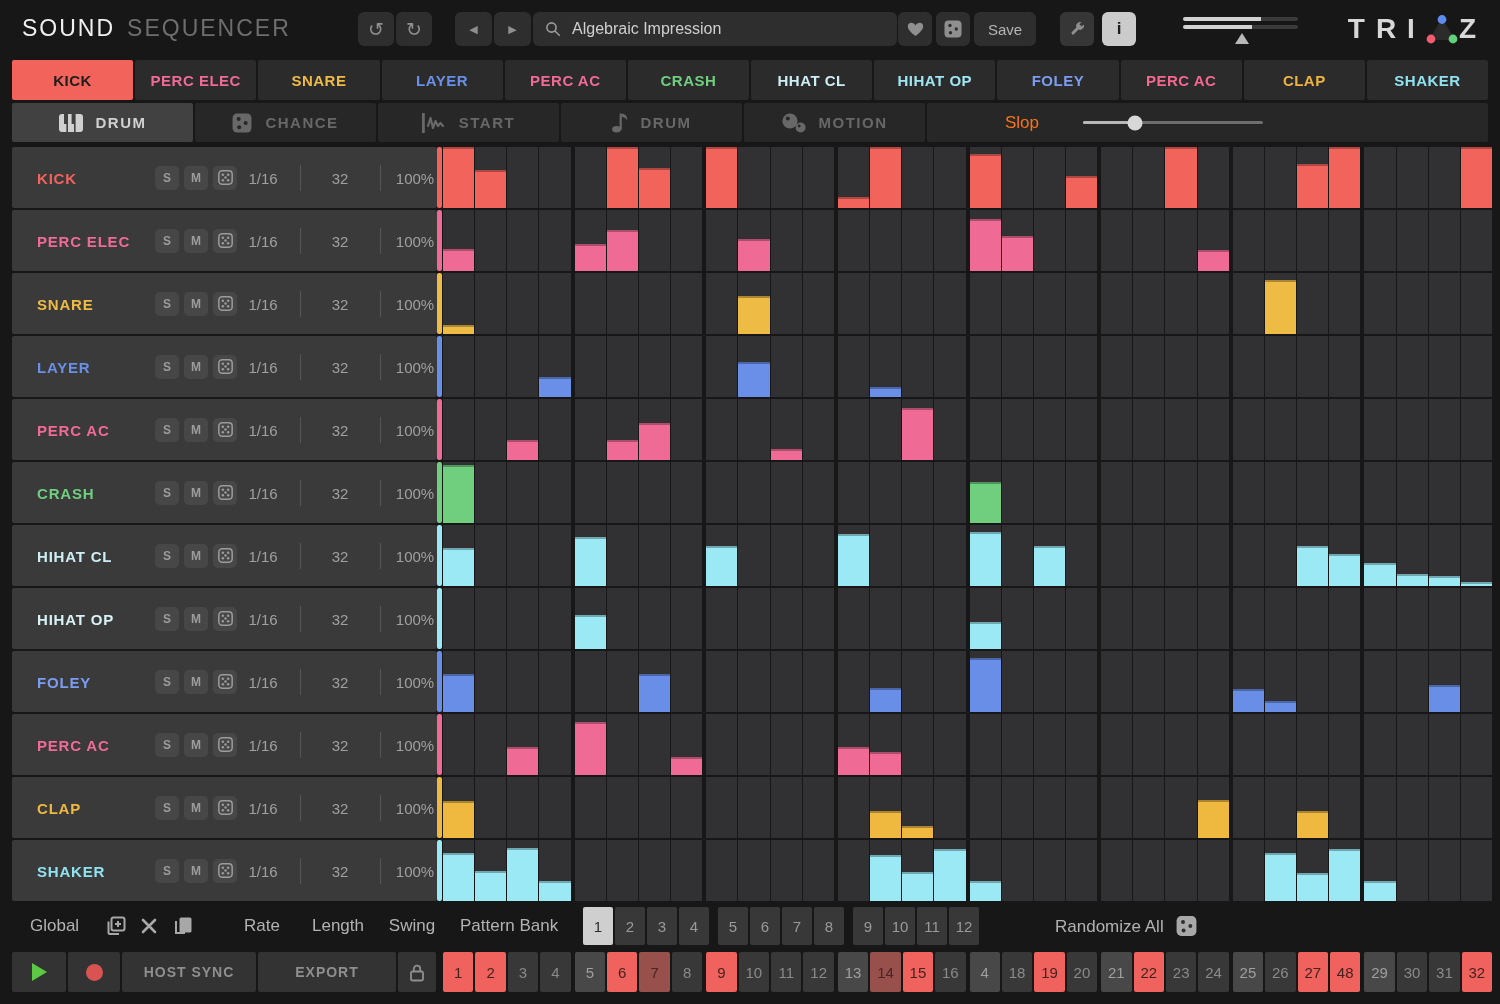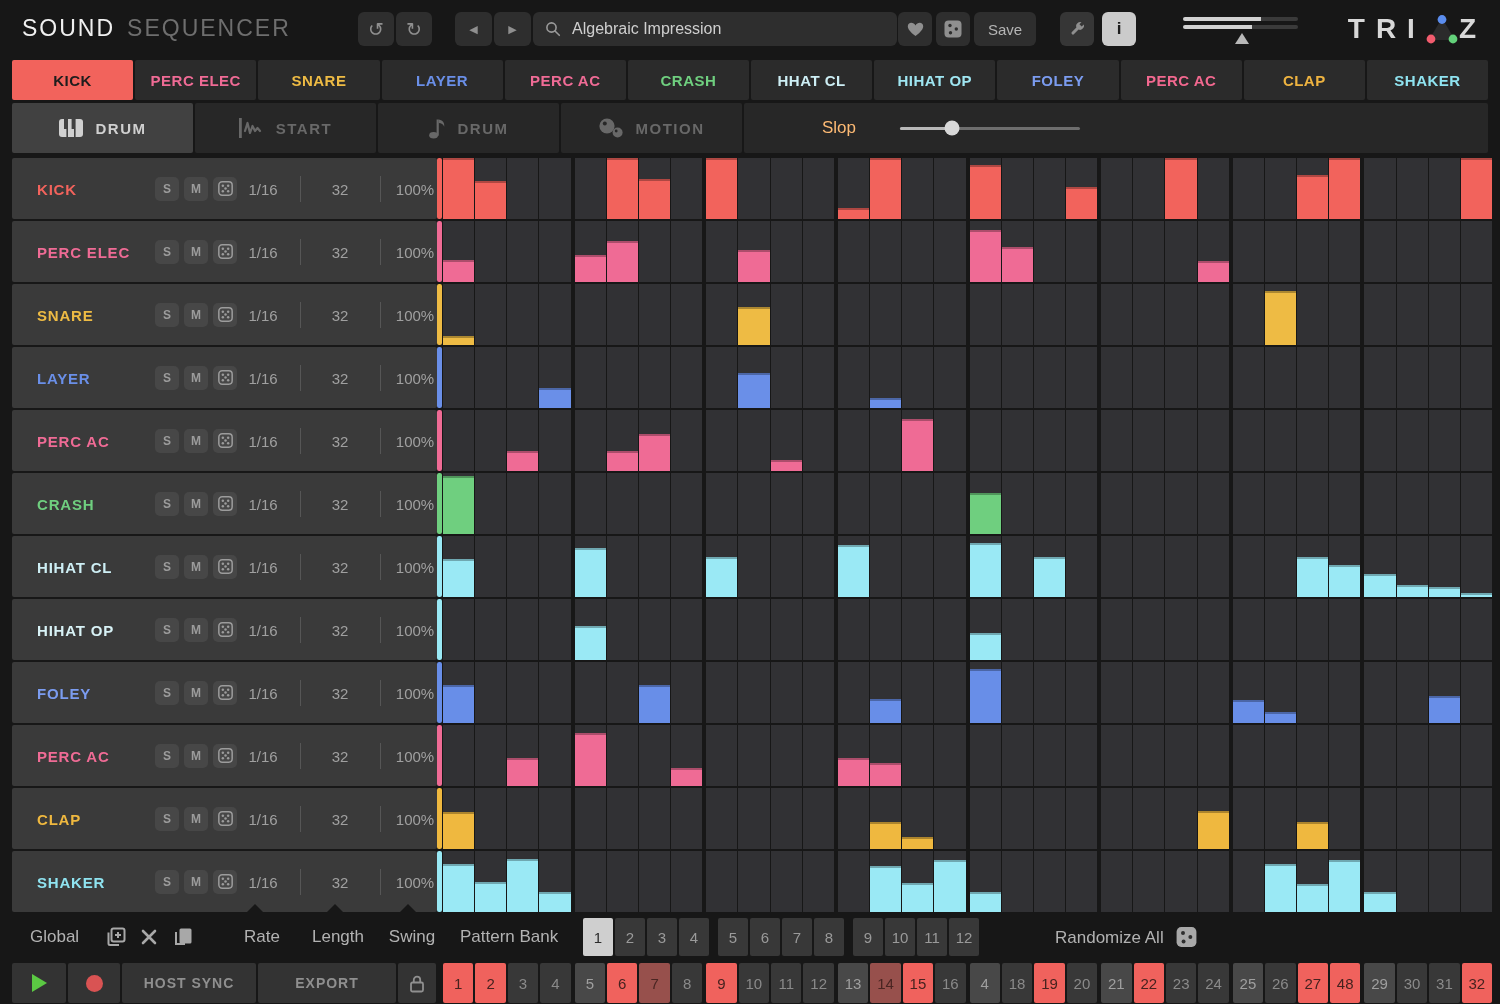--- a/index.html
+++ b/index.html
@@ -31,26 +31,26 @@
   .fader .fthumb{margin-left:52px;width:0;height:0;border-left:7px solid transparent;border-right:7px solid transparent;border-bottom:11px solid #b8b8b8;}
   .logo{position:absolute;right:24px;top:13px;display:flex;align-items:center;}
   .logo .lt{font-size:28px;font-weight:bold;color:#d8d8d8;letter-spacing:11px;}
   .logo .ltz{letter-spacing:0;margin-left:1px;}
 
   
   .track-tabs{display:flex;gap:2px;margin:2px 12px 0;height:40px;}
   .track-tab{flex:1;background:#2b2b2b;border-radius:2px;display:flex;align-items:center;justify-content:center;
              font-size:15px;font-weight:bold;letter-spacing:.5px;white-space:nowrap;}
   
-  .mode-bar{display:flex;gap:2px;margin:3px 12px 0;height:50px;}
+  .mode-bar{display:flex;gap:2px;margin:3px 12px 0;height:39px;}
   .mode-tab{flex:0 0 181px;background:#272727;border-radius:2px;display:flex;align-items:center;justify-content:center;gap:13px;
             color:#686868;font-size:15px;font-weight:bold;letter-spacing:1.5px;}
   .mode-tab.selected{background:#414141;color:#d0d0d0;}
   .slop-panel{flex:1;background:#272727;border-radius:2px;display:flex;align-items:center;padding-left:78px;box-sizing:border-box;}
-  .slop-label{color:#fdba74;font-size:17px;margin-right:44px;text-align:center;}
+  .slop-label{color:#f97316;font-size:17px;margin-right:44px;text-align:center;}
   .slop-slider{position:relative;width:180px;height:15px;display:flex;align-items:center;}
   .slop-track{width:180px;height:3px;border-radius:2px;background:#6e6e6e;}
   .slop-fill{position:absolute;left:0;width:29%;height:3px;border-radius:2px;background:#b8b8b8;}
   .slop-thumb{position:absolute;left:29%;top:50%;transform:translate(-50%,-50%);width:15px;height:15px;border-radius:50%;background:#d8d8d8;}
 
   
   .rows{margin:5px 8px 0 12px;}
   .row{display:flex;height:61px;margin-bottom:2px;}
   .panel{position:relative;flex:0 0 425px;background:#3a3a3a;border-radius:2px;}
   .t-name{position:absolute;left:25px;top:50%;transform:translateY(-50%);font-size:15px;font-weight:bold;letter-spacing:.8px;white-space:nowrap;}
@@ -201,20 +201,31 @@
               <rect x="15" y="0" width="1.6" height="18" fill="#414141"></rect>
               <rect x="5" y="0" width="3.2" height="10" fill="#414141"></rect>
               <rect x="12.6" y="0" width="3.2" height="10" fill="#414141"></rect>
               <rect x="20" y="0" width="3.2" height="10" fill="#414141" opacity="0"></rect>
             </svg>
           </span>
           <span>DRUM</span>
         </div>
         <div class="mode-tab">
           <span class="icon">
+            <svg width="20" height="20" viewBox="0 0 18 18">
+              <rect x="0.5" y="0.5" width="17" height="17" rx="4" fill="currentColor"></rect>
+              <circle cx="6" cy="5.5" r="1.8" fill="#272727"></circle>
+              <circle cx="12.3" cy="9" r="1.8" fill="#272727"></circle>
+              <circle cx="6.5" cy="12.8" r="1.8" fill="#272727"></circle>
+            </svg>
+          </span>
+          <span>CHANCE</span>
+        </div>
+        <div class="mode-tab">
+          <span class="icon">
             <svg width="24" height="20" viewBox="0 0 24 20">
               <rect x="0" y="0" width="2.8" height="20" fill="currentColor"></rect>
               <path d="M6 13 L8.5 5 L11 15 L13.5 8 L16 13 L18.5 10 L21 13" fill="none" stroke="currentColor" stroke-width="2.2" stroke-linejoin="round" stroke-linecap="round"></path>
             </svg>
           </span>
           <span>START</span>
         </div>
         <div class="mode-tab">
           <span class="icon">
             <svg width="16" height="21" viewBox="0 0 16 21">

